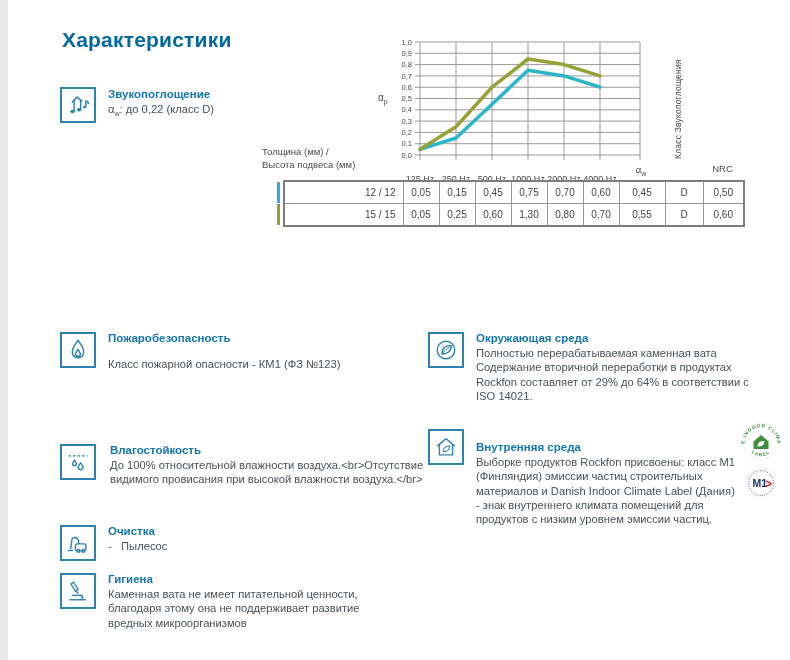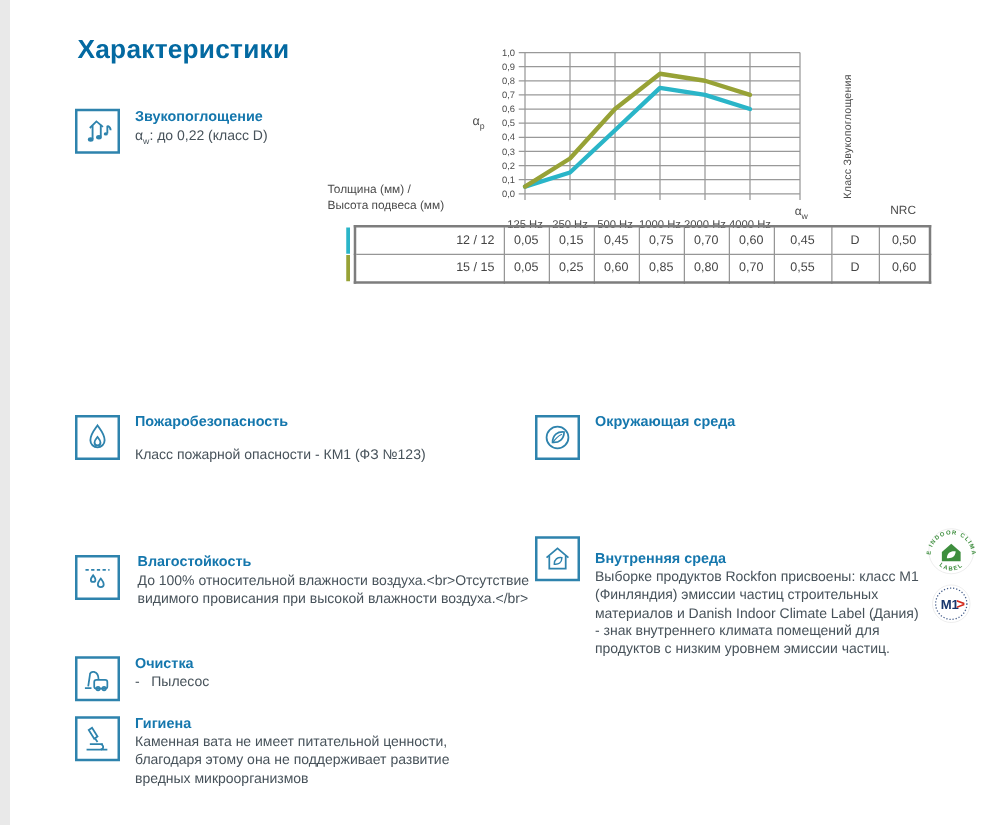--- a/index.html
+++ b/index.html
@@ -139,21 +139,21 @@
           <td>0,60</td>
           <td>0,45</td>
           <td>D</td>
           <td>0,50</td>
         </tr>
         <tr>
           <td class="rowlabel">15 / 15</td>
           <td>0,05</td>
           <td>0,25</td>
           <td>0,60</td>
-          <td>0,85</td>
+          <td>1,30</td>
           <td>0,80</td>
           <td>0,70</td>
           <td>0,55</td>
           <td>D</td>
           <td>0,60</td>
         </tr>
       </tbody>
   </table>
 
   <div class="abs section" style="left:60px;top:332px;width:352px;">
@@ -219,20 +219,22 @@
   <div class="abs section" style="left:428px;top:332px;">
     <div class="iconbox">
       <svg width="28" height="28" viewBox="0 0 32 32" fill="none" stroke="#2e83ad" stroke-width="1.6">
         <circle cx="16" cy="16" r="10"></circle>
         <path d="M11.5 20.5 C11.5 13.5 16 10.5 22 11 C22 17.5 17.5 21 11.5 20.5 Z"></path>
         <path d="M11.5 21 C14 17 16.5 14.5 20 13" stroke-width="1.1"></path>
       </svg>
     </div>
     <div style="width:282px;">
       <div class="sec-title">Окружающая среда</div>
+      <div class="sec-body">Полностью перерабатываемая каменная вата
+Содержание вторичной переработки в продуктах Rockfon составляет от 29% до 64% в соответствии с ISO 14021.</div>
     </div>
   </div>
 
   <div class="abs section" style="left:428px;top:429px;">
     <div class="iconbox">
       <svg width="28" height="28" viewBox="0 0 32 32" fill="none" stroke="#2e83ad" stroke-width="1.6">
         <polyline points="6,15 16,6.5 26,15"></polyline>
         <polyline points="8.5,13.5 8.5,25 23.5,25 23.5,13.5"></polyline>
         <path d="M13 21 C13 16.5 16 14.5 20 15 C20 19.5 17 21.5 13 21 Z" stroke-width="1.3"></path>
       </svg>

